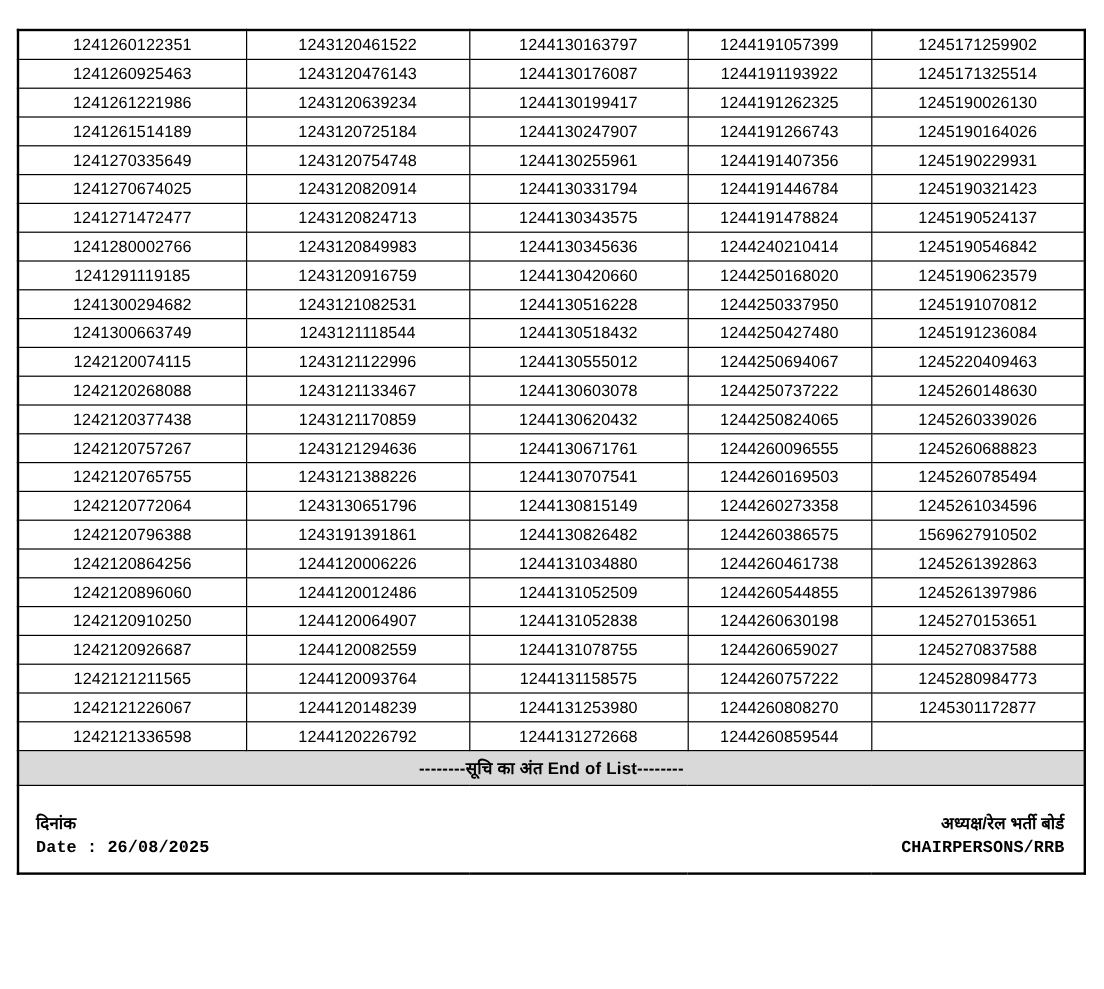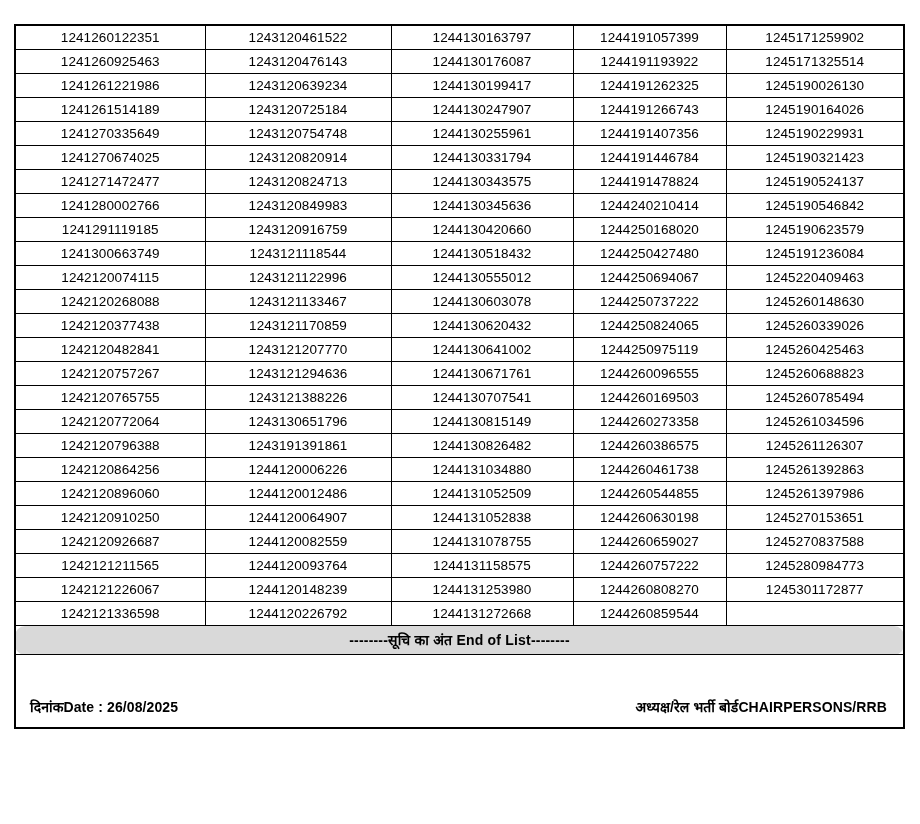--- a/index.html
+++ b/index.html
@@ -46,52 +46,51 @@
   table.roll-table col.c3 { width: 182px; }
   table.roll-table col.c4 { width: 153px; }
   table.roll-table col.c5 { width: 178px; }
 
   tr.end-of-list-row td {
     background: #d9d9d9;
     height: 28px;
     font-size: 14px;
     font-weight: 700;
     letter-spacing: 0.2px;
-    border-radius: 10px;
   }
   tr.signature-row td {
     height: 72px;
     padding: 0;
     vertical-align: bottom;
     background: #ffffff;
   }
   .sig-wrap {
     display: flex;
     justify-content: space-between;
     align-items: flex-end;
     padding: 0 16px 10px 14px;
     height: 100%;
     box-sizing: border-box;
   }
   .sig-left, .sig-right {
     display: flex;
-    flex-direction: row;
+    flex-direction: column;
     line-height: 1.45;
   }
   .sig-left { text-align: left; align-items: flex-start; }
   .sig-right { text-align: right; }
   .sig-hi {
     font-size: 14px;
     font-weight: 700;
     font-family: "Liberation Sans", "DejaVu Sans", sans-serif;
   }
   .sig-en {
     font-size: 14px;
     font-weight: 700;
-    font-family: Liberation Sans, sans-serif;
+    font-family: Liberation Mono, monospace;
   }
   .empty-cell { }
 </style>
 </head>
 <body>
 
 <div class="page">
 
   <table class="roll-table">
     <colgroup>
@@ -159,20 +158,27 @@
           <td>1245190546842</td>
         </tr>
         <tr>
           <td>1241291119185</td>
           <td>1243120916759</td>
           <td>1244130420660</td>
           <td>1244250168020</td>
           <td>1245190623579</td>
         </tr>
         <tr>
+          <td>1241300294682</td>
+          <td>1243121082531</td>
+          <td>1244130516228</td>
+          <td>1244250337950</td>
+          <td>1245191070812</td>
+        </tr>
+        <tr>
           <td>1241300663749</td>
           <td>1243121118544</td>
           <td>1244130518432</td>
           <td>1244250427480</td>
           <td>1245191236084</td>
         </tr>
         <tr>
           <td>1242120074115</td>
           <td>1243121122996</td>
           <td>1244130555012</td>
@@ -187,27 +193,20 @@
           <td>1245260148630</td>
         </tr>
         <tr>
           <td>1242120377438</td>
           <td>1243121170859</td>
           <td>1244130620432</td>
           <td>1244250824065</td>
           <td>1245260339026</td>
         </tr>
         <tr>
-          <td>1242120482841</td>
-          <td>1243121207770</td>
-          <td>1244130641002</td>
-          <td>1244250975119</td>
-          <td>1245260425463</td>
-        </tr>
-        <tr>
           <td>1242120757267</td>
           <td>1243121294636</td>
           <td>1244130671761</td>
           <td>1244260096555</td>
           <td>1245260688823</td>
         </tr>
         <tr>
           <td>1242120765755</td>
           <td>1243121388226</td>
           <td>1244130707541</td>
@@ -219,21 +218,21 @@
           <td>1243130651796</td>
           <td>1244130815149</td>
           <td>1244260273358</td>
           <td>1245261034596</td>
         </tr>
         <tr>
           <td>1242120796388</td>
           <td>1243191391861</td>
           <td>1244130826482</td>
           <td>1244260386575</td>
-          <td>1245261126307</td>
+          <td>1569627910502</td>
         </tr>
         <tr>
           <td>1242120864256</td>
           <td>1244120006226</td>
           <td>1244131034880</td>
           <td>1244260461738</td>
           <td>1245261392863</td>
         </tr>
         <tr>
           <td>1242120896060</td>

